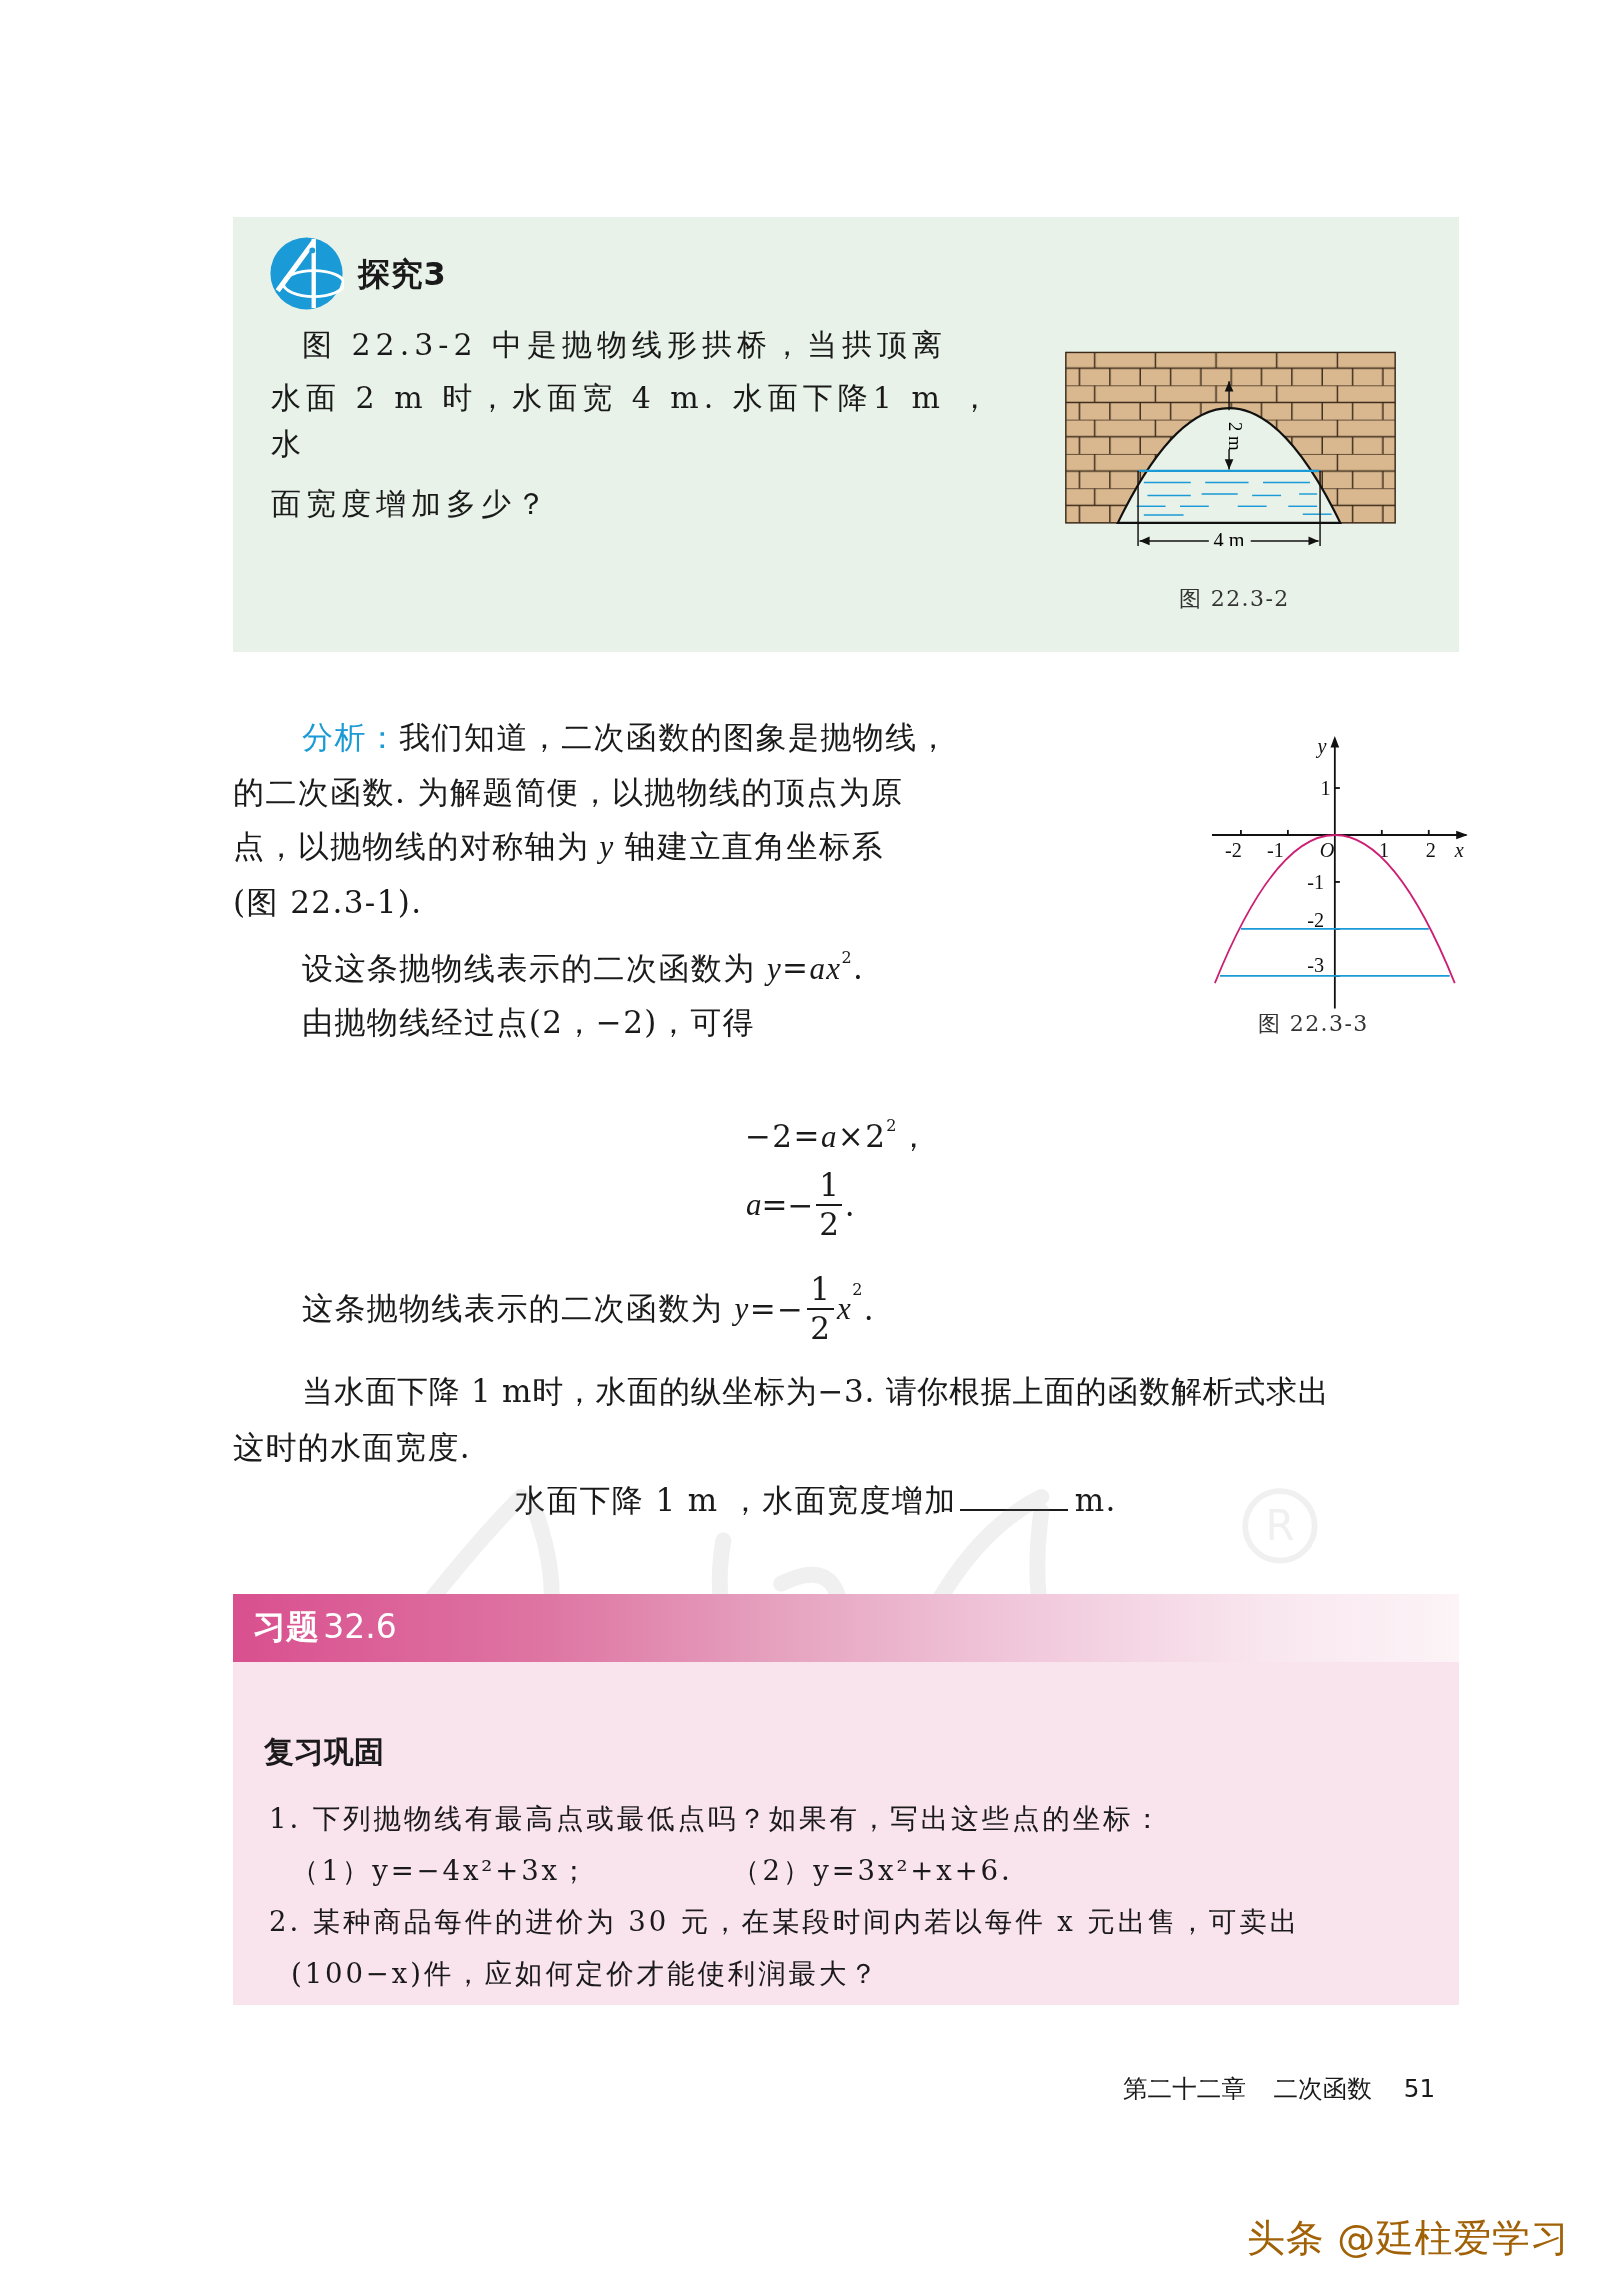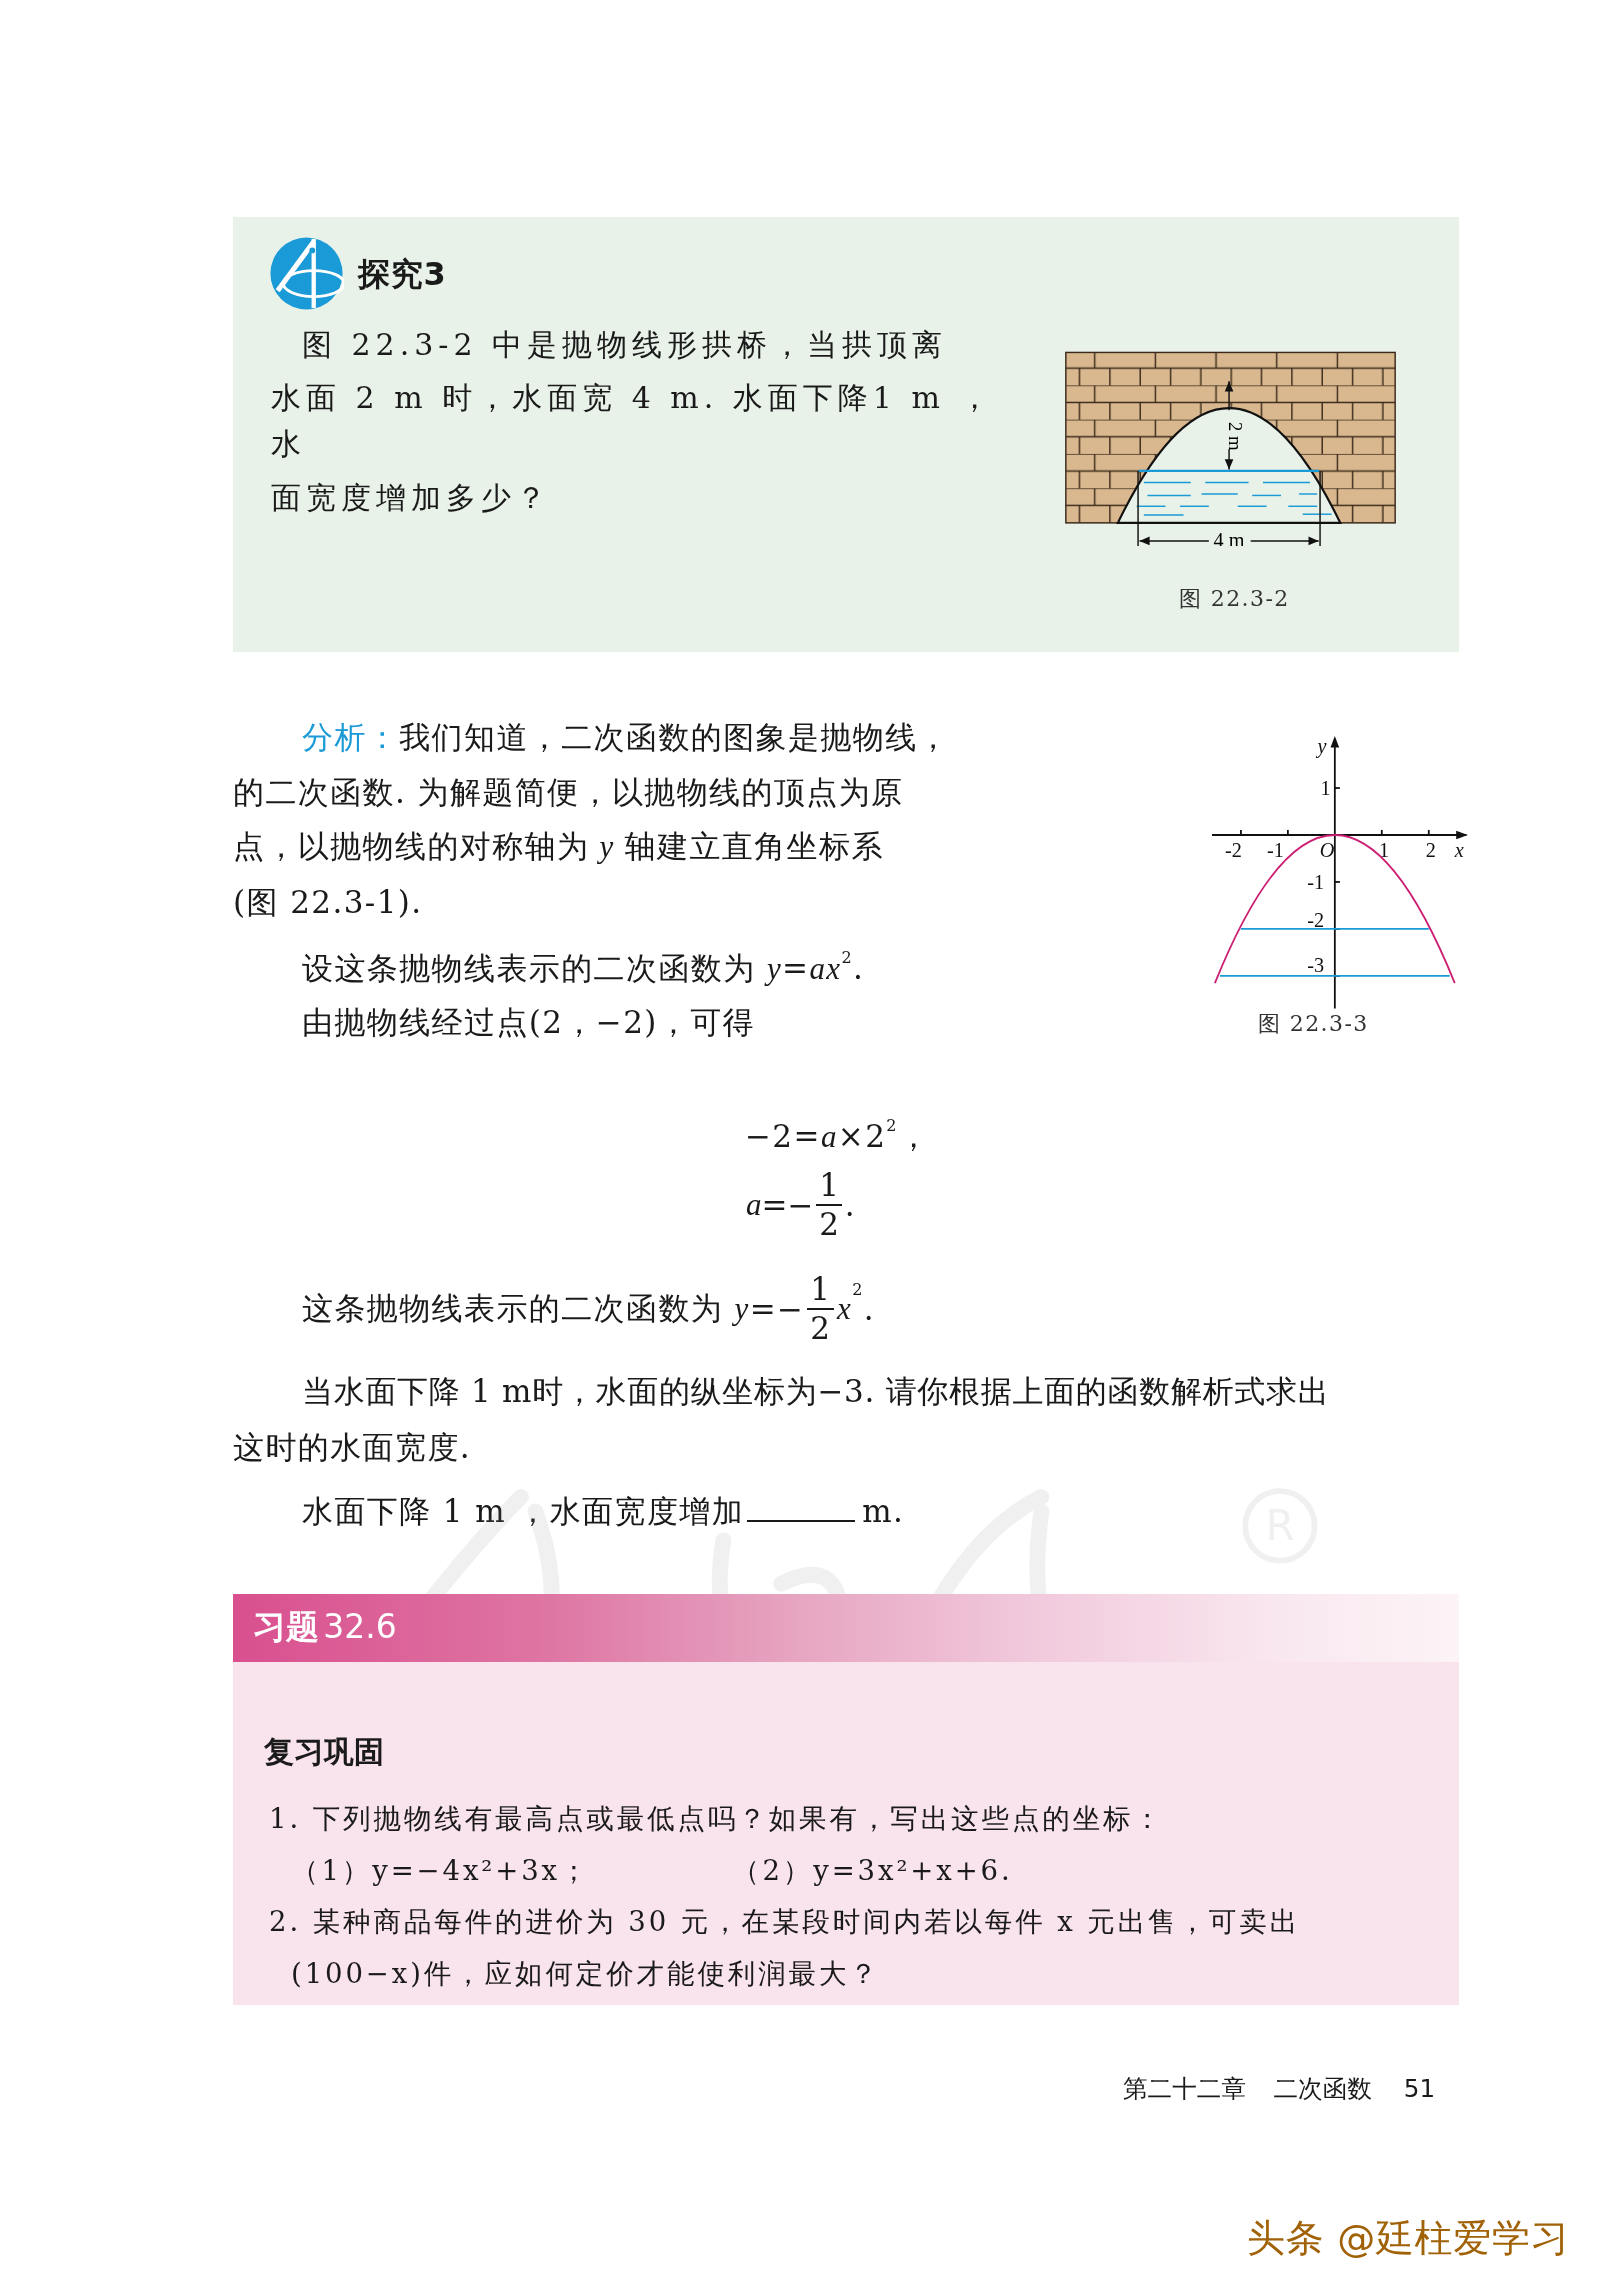--- a/index.html
+++ b/index.html
@@ -60,21 +60,21 @@
   <ellipse cx="62" cy="66" rx="42" ry="18" fill="none" stroke="#fff" stroke-width="4"></ellipse>
   <line x1="62" y1="4" x2="62" y2="100" stroke="#fff" stroke-width="6"></line>
   <line x1="62" y1="8" x2="12" y2="76" stroke="#fff" stroke-width="7"></line>
   <circle cx="60" cy="20" r="4" fill="#1a9ad6"></circle>
 </svg>
 <div id="explore-title" class="abs sans">探究3</div>
 
 <div class="abs serif" style="left:233px; top:322px; width:781px;">
   <div class="q-line" style="padding-left:69px;">图 22.3-2 中是抛物线形拱桥，当拱顶离</div>
   <div class="q-line" style="padding-left:38px; margin-top:7.2px;">水面 2 m 时，水面宽 4 m. 水面下降1 m ，水</div>
-  <div class="q-line" style="padding-left:38px; margin-top:8px;">面宽度增加多少？</div>
+  <div class="q-line" style="padding-left:38px; margin-top:14px;">面宽度增加多少？</div>
 </div>
 
 <svg id="bridge-fig" class="abs" viewBox="0 0 460 270">
   <defs>
     <pattern id="bricks" x="0" y="0" width="84" height="47.5" patternUnits="userSpaceOnUse">
       <rect width="84" height="47.5" fill="#d9b88f"></rect>
       <line x1="0" y1="0" x2="84" y2="0" stroke="#3b2a1a" stroke-width="2"></line>
       <line x1="0" y1="23.75" x2="84" y2="23.75" stroke="#3b2a1a" stroke-width="2"></line>
       <line x1="42" y1="0" x2="42" y2="23.75" stroke="#3b2a1a" stroke-width="2"></line>
       <line x1="21" y1="23.75" x2="21" y2="47.5" stroke="#3b2a1a" stroke-width="2"></line>
@@ -139,21 +139,21 @@
 </div>
 
 <div class="abs serif" style="left:302px; top:1274px; font-size:31px; white-space:nowrap; letter-spacing:1.4px;">
   <span style="vertical-align:middle;">这条抛物线表示的二次函数为</span>
   <span class="math" style="vertical-align:middle;">y</span><span style="vertical-align:middle;">=−</span><span class="frac"><span class="num">1</span><span class="den">2</span></span><span class="math" style="vertical-align:middle;">x</span><sup style="vertical-align:22px;">2</sup><span style="vertical-align:middle;">.</span>
 </div>
 
 <div class="abs serif" style="left:233px; top:1368px;">
   <div class="body-line" style="padding-left:69px; letter-spacing:0.7px;">当水面下降 1 m时，水面的纵坐标为−3. 请你根据上面的函数解析式求出</div>
   <div class="body-line" style="margin-top:10px;">这时的水面宽度.</div>
-  <div class="body-line" style="margin-top:18px; padding-left:69px;">
+  <div class="body-line" style="margin-top:7px; padding-left:69px;text-align:center;">
     <span>水面下降 1 m ，水面宽度增加</span><span class="blank"></span><span>m.</span>
   </div>
 </div>
 
 <svg id="graph-fig" class="abs" viewBox="0 0 380 400">
 
   <line x1="26" y1="155" x2="378" y2="155" stroke="#111" stroke-width="2.5"></line>
   <polygon points="380,155 364,149 364,161" fill="#111"></polygon>
   <line x1="196" y1="395" x2="196" y2="22" stroke="#111" stroke-width="2.5"></line>
   <polygon points="196,18 190,34 202,34" fill="#111"></polygon>

